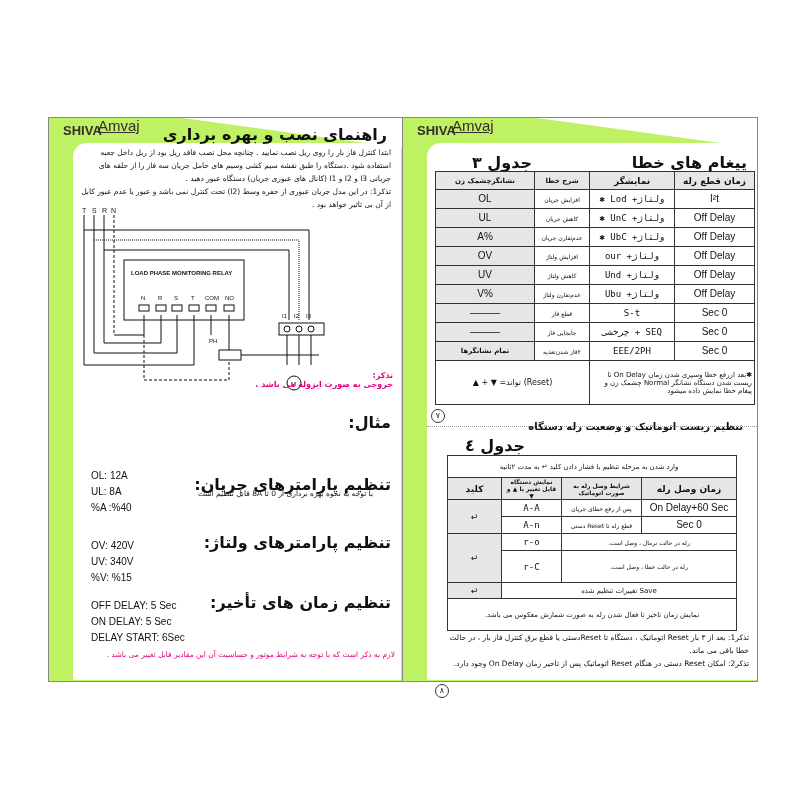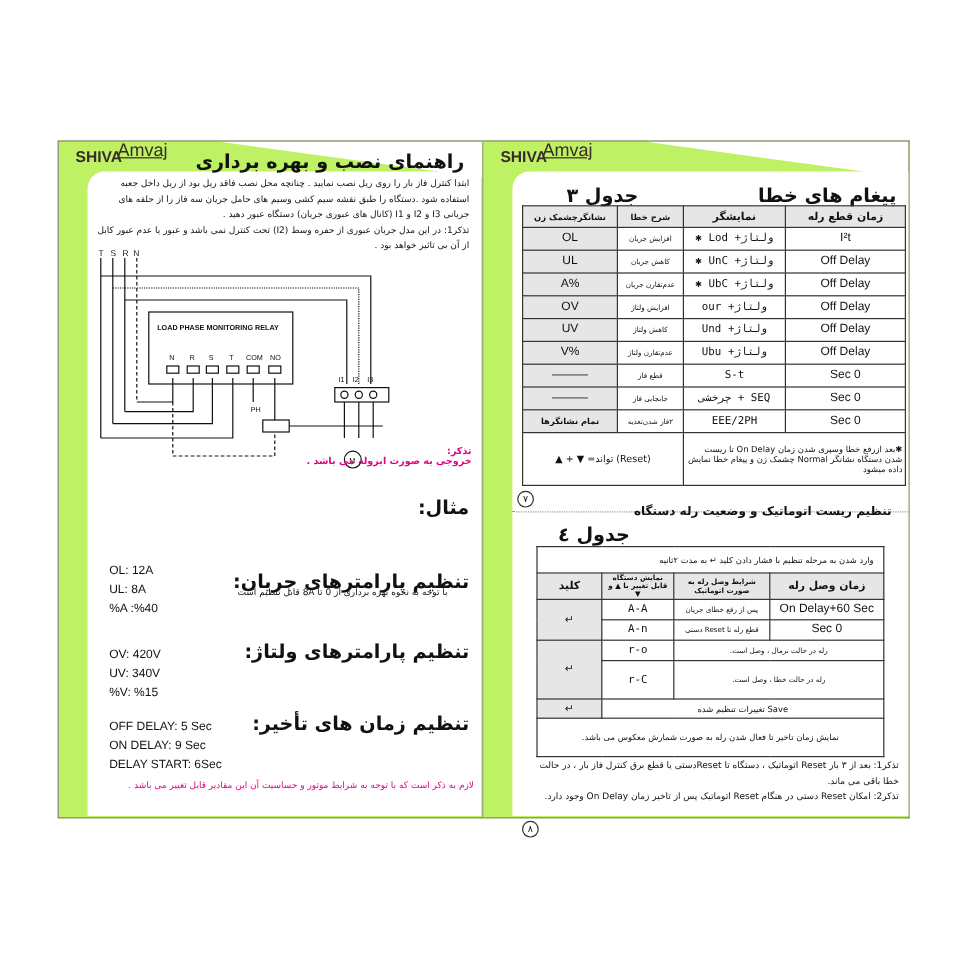--- a/index.html
+++ b/index.html
@@ -112,38 +112,38 @@
     <div class="rtl title" style="position:absolute;top:390px;right:10px">تنظیم پارامترهای ولتاژ:</div>
     <div class="en" style="position:absolute;top:395px;left:18px">
       <div>OV: 420V</div>
       <div>UV: 340V</div>
       <div>%V: %15</div>
     </div>
 
     <div class="rtl title" style="position:absolute;top:450px;right:10px">تنظیم زمان های تأخیر:</div>
     <div class="en" style="position:absolute;top:455px;left:18px">
       <div>OFF DELAY: 5 Sec</div>
-      <div>ON DELAY: 9 Sec</div>
+      <div>ON DELAY: 5 Sec</div>
       <div>DELAY START: 6Sec</div>
     </div>
     <div class="rtl pink" style="position:absolute;top:507px;right:6px;font-size:7.5px">لازم به ذکر است که با توجه به شرایط موتور و حساسیت آن این مقادیر قابل تغییر می باشد .</div>
   </div>
 </div>
 
 <div class="page right">
   <div class="logo"><span>SHIVA</span><span class="a">Amvaj</span></div>
   <div class="band-cut" style="clip-path:polygon(0 0,100% 0,100% 100%)"></div>
   <div class="inner">
     <div class="rtl title" style="position:absolute;top:10px;right:10px">پیغام های خطا</div>
     <div class="title" style="position:absolute;top:10px;left:45px">جدول ۳</div>
 
     <table class="rtl" style="position:absolute;top:28px;left:8px;width:320px;direction:rtl">
       <tbody>
           <tr class="grey" style="height:18px">
-        <th style="width:100px">زمان قطع رله</th>
+        <th style="width:80px">زمان قطع رله</th>
         <th style="width:85px">نمایشگر</th>
         <th style="width:55px;font-size:7px">شرح خطا</th>
         <th style="font-size:7px">نشانگرچشمک زن</th>
       </tr>
       <tr style="height:19px">
             <td class="en">I²t</td>
             <td class="mono">ولتاژ+ Lod ✱</td>
             <td style="font-size:6px">افزایش جریان</td>
             <td class="grey en">OL</td>
           </tr>
@@ -203,21 +203,21 @@
       </table>
     <div class="pagenum" style="top:266px;left:4px">۷</div>
     <div class="dotline" style="top:283px;left:0;right:0"></div>
 
     <div class="rtl title" style="position:absolute;top:278px;right:14px;font-size:10px">تنظیم ریست اتوماتیک و وضعیت رله دستگاه</div>
     <div class="title" style="position:absolute;top:293px;left:38px">جدول ٤</div>
 
     <table style="position:absolute;top:312px;left:20px;width:290px;direction:rtl">
       <tbody>
           <tr style="height:22px">
-            <td colspan="4" style="font-size:7px;text-align:right;padding-right:8px">وارد شدن به مرحله تنظیم با فشار دادن کلید ↵ به مدت ۲ثانیه</td>
+            <td colspan="4" style="font-size:7px;padding-right:8px">وارد شدن به مرحله تنظیم با فشار دادن کلید ↵ به مدت ۲ثانیه</td>
           </tr>
       <tr class="grey" style="height:22px">
         <th style="width:95px">زمان وصل رله</th>
         <th style="width:80px;font-size:6px">شرایط وصل رله به صورت اتوماتیک</th>
         <th style="width:60px;font-size:6px">نمایش دستگاه قابل تغییر با ▲ و ▼</th>
         <th>کلید</th>
       </tr>
       <tr style="height:17px">
             <td class="en">On Delay+60 Sec</td>
             <td style="font-size:6px">پس از رفع خطای جریان</td>

